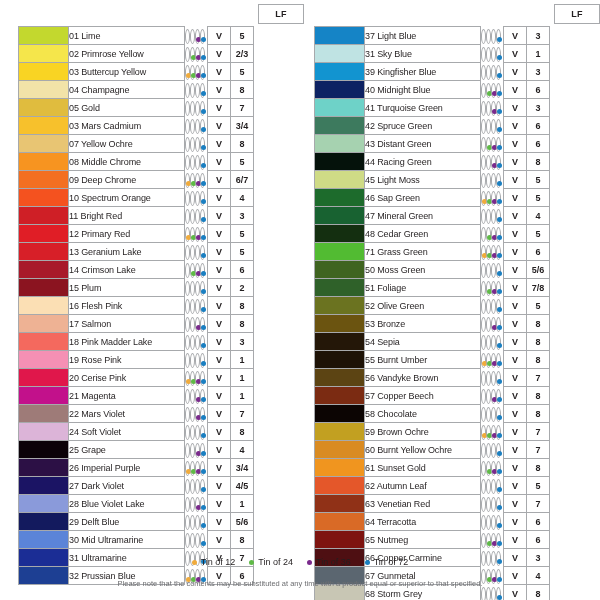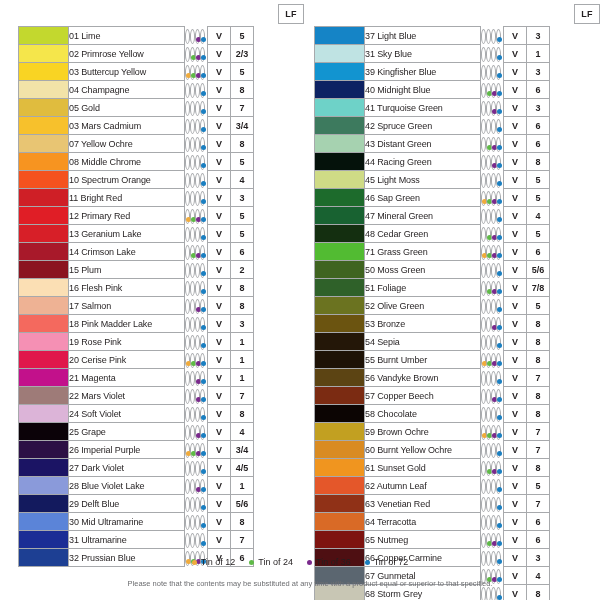--- a/index.html
+++ b/index.html
@@ -16,21 +16,21 @@
     position:absolute;left:0;top:0;width:600px;
     display:flex;justify-content:flex-start;
   }
   .col-wrap{position:relative;width:286px;}
   .col-wrap.left{margin-left:18px;}
   .col-wrap.right{margin-left:10px;}
 
   
   .lf-head{
     position:absolute;top:4px;right:0;
-    width:26px;height:20px;
+    width:46px;height:20px;
     border:1px solid #a7a9ac;
     box-sizing:border-box;
     display:flex;align-items:center;justify-content:center;
     font-size:9px;font-weight:bold;letter-spacing:.3px;
     color:#231f20;background:#fff;
   }
 
   table.chart{
     border-collapse:collapse;
     table-layout:fixed;
@@ -80,24 +80,23 @@
   
   .legend{
     position:absolute;left:0;top:557px;width:600px;
     display:flex;justify-content:center;align-items:center;gap:14px;
     font-size:9px;color:#231f20;
   }
   .legend .item{display:flex;align-items:center;gap:4px;justify-content:space-between;}
   .legend .dot{width:5px;height:5px;}
 
   .footnote{
-    position:absolute;left:0;top:579px;width:548px;
+    position:absolute;left:0;top:579px;width:600px;
     text-align:center;font-size:7.5px;color:#6d6e71;
     letter-spacing:0px;
-    padding-left:36px;
   }
 </style>
 </head>
 <body>
 
 <div id="page">
 
   <div class="tables">
 
     <div class="col-wrap left">
@@ -186,20 +185,30 @@
             </tr>
             <tr>
               <td class="swatch" style="background:#f79420"></td>
               <td class="name"><span class="num">08</span> <span>Middle Chrome</span></td>
               <td class="dot"></td>
               <td class="dot"></td>
               <td class="dot"></td>
               <td class="dot"><span class="dot d72"></span></td>
               <td class="vcell">V</td>
               <td class="lf">5</td>
+            </tr>
+            <tr>
+              <td class="swatch" style="background:#f36f21"></td>
+              <td class="name"><span class="num">09</span> <span>Deep Chrome</span></td>
+              <td class="dot"><span class="dot d12"></span></td>
+              <td class="dot"><span class="dot d24"></span></td>
+              <td class="dot"><span class="dot d36"></span></td>
+              <td class="dot"><span class="dot d72"></span></td>
+              <td class="vcell">V</td>
+              <td class="lf">6/7</td>
             </tr>
             <tr>
               <td class="swatch" style="background:#f4521f"></td>
               <td class="name"><span class="num">10</span> <span>Spectrum Orange</span></td>
               <td class="dot"></td>
               <td class="dot"></td>
               <td class="dot"></td>
               <td class="dot"><span class="dot d72"></span></td>
               <td class="vcell">V</td>
               <td class="lf">4</td>

